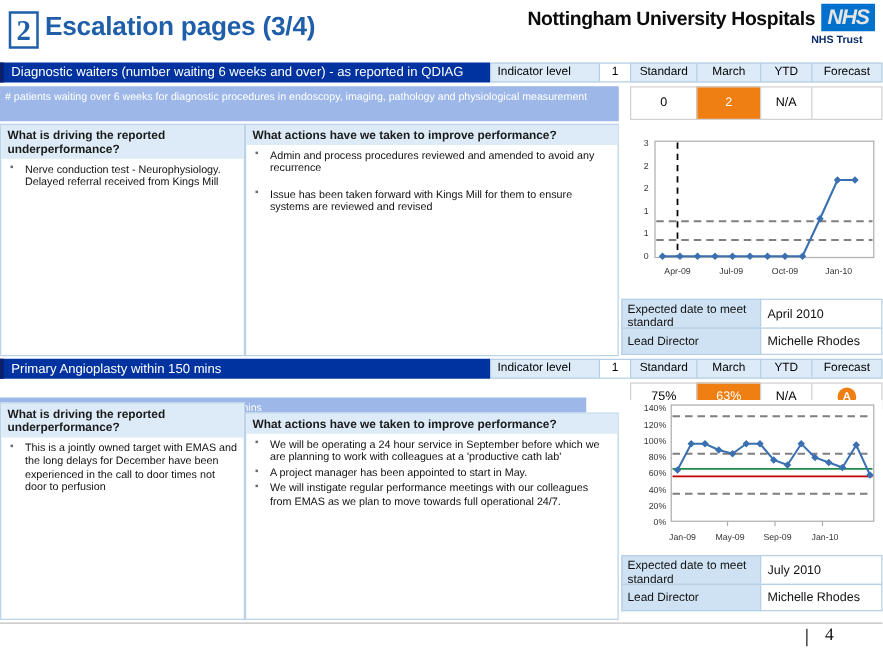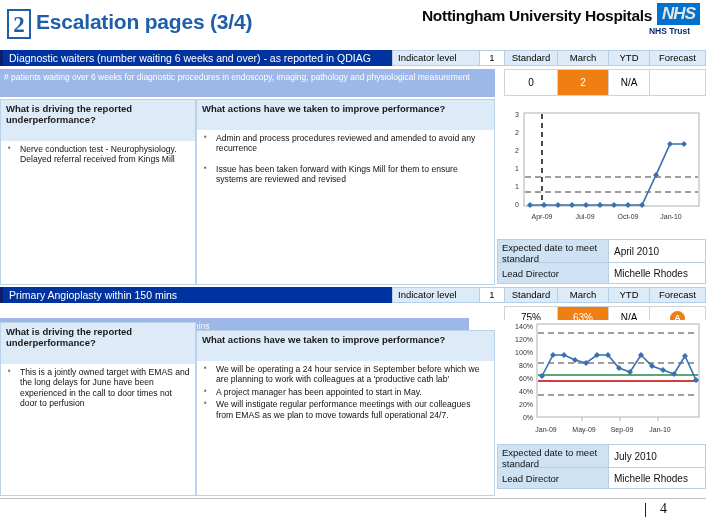--- a/index.html
+++ b/index.html
@@ -70,21 +70,21 @@
     position:absolute; background:#ffffff; color:#000; font-size:10px;
     border:1px solid #D2D2D2; height:27px; line-height:26px; text-align:center;
   }
   .valcell.amber { background:#F07F13; color:#ffffff; border-color:#D2D2D2; }
 
   .qbox {
     position:absolute; border:1px solid #BBD3E8; background:#ffffff;
   }
   .qhead {
     background:#DCEBF7; color:#1a1a1a; font-size:9.5px; font-weight:bold;
-    padding:3px 5px 16px 5px; line-height:11px;
+    padding:3px 5px 2px 5px; line-height:11px;
   }
   .qbody { padding:3px 5px 3px 3px; }
   ul.bullets { margin:0; padding:0; list-style:none; }
   ul.bullets li {
     font-size:8.6px; line-height:10.4px; color:#111; margin-bottom:5px;
     padding-left:16px; position:relative; text-align:left;
   }
   ul.bullets li:before {
     content:"\25AA"; position:absolute; left:4px; top:-1px;
     color:#6b6b6b; font-size:8px;
@@ -221,21 +221,21 @@
 <div class="valcell amber" style="left:557px;top:306px;width:52px;height:22px;line-height:21px;">63%</div>
 <div class="valcell" style="left:608px;top:306px;width:42px;height:22px;line-height:21px;">N/A</div>
 <div class="valcell" style="left:649px;top:306px;width:57px;height:22px;line-height:21px;">
   <span class="rag-circle">A</span>
 </div>
 
 <div class="qbox" style="left:0;top:322px;width:196px;height:174px;">
   <div class="qhead">What is driving the reported underperformance?</div>
   <div class="qbody">
     <ul class="bullets">
-      <li>This is a jointly owned target with EMAS and the long delays for June have been experienced in the call to door times not door to perfusion</li>
+      <li>This is a jointly owned target with EMAS and the long delays for December have been experienced in the call to door times not door to perfusion</li>
     </ul>
   </div>
 </div>
 
 <div class="qbox" style="left:196px;top:330px;width:299px;height:166px;">
   <div class="qhead">What actions have we taken to improve performance?</div>
   <div class="qbody">
     <ul class="bullets">
       <li style="margin-bottom:2px;">We will be operating a 24 hour service in September before which we are planning to work with colleagues at a 'productive cath lab'</li>
       <li style="margin-bottom:2px;">A project manager has been appointed to start in May.</li>

